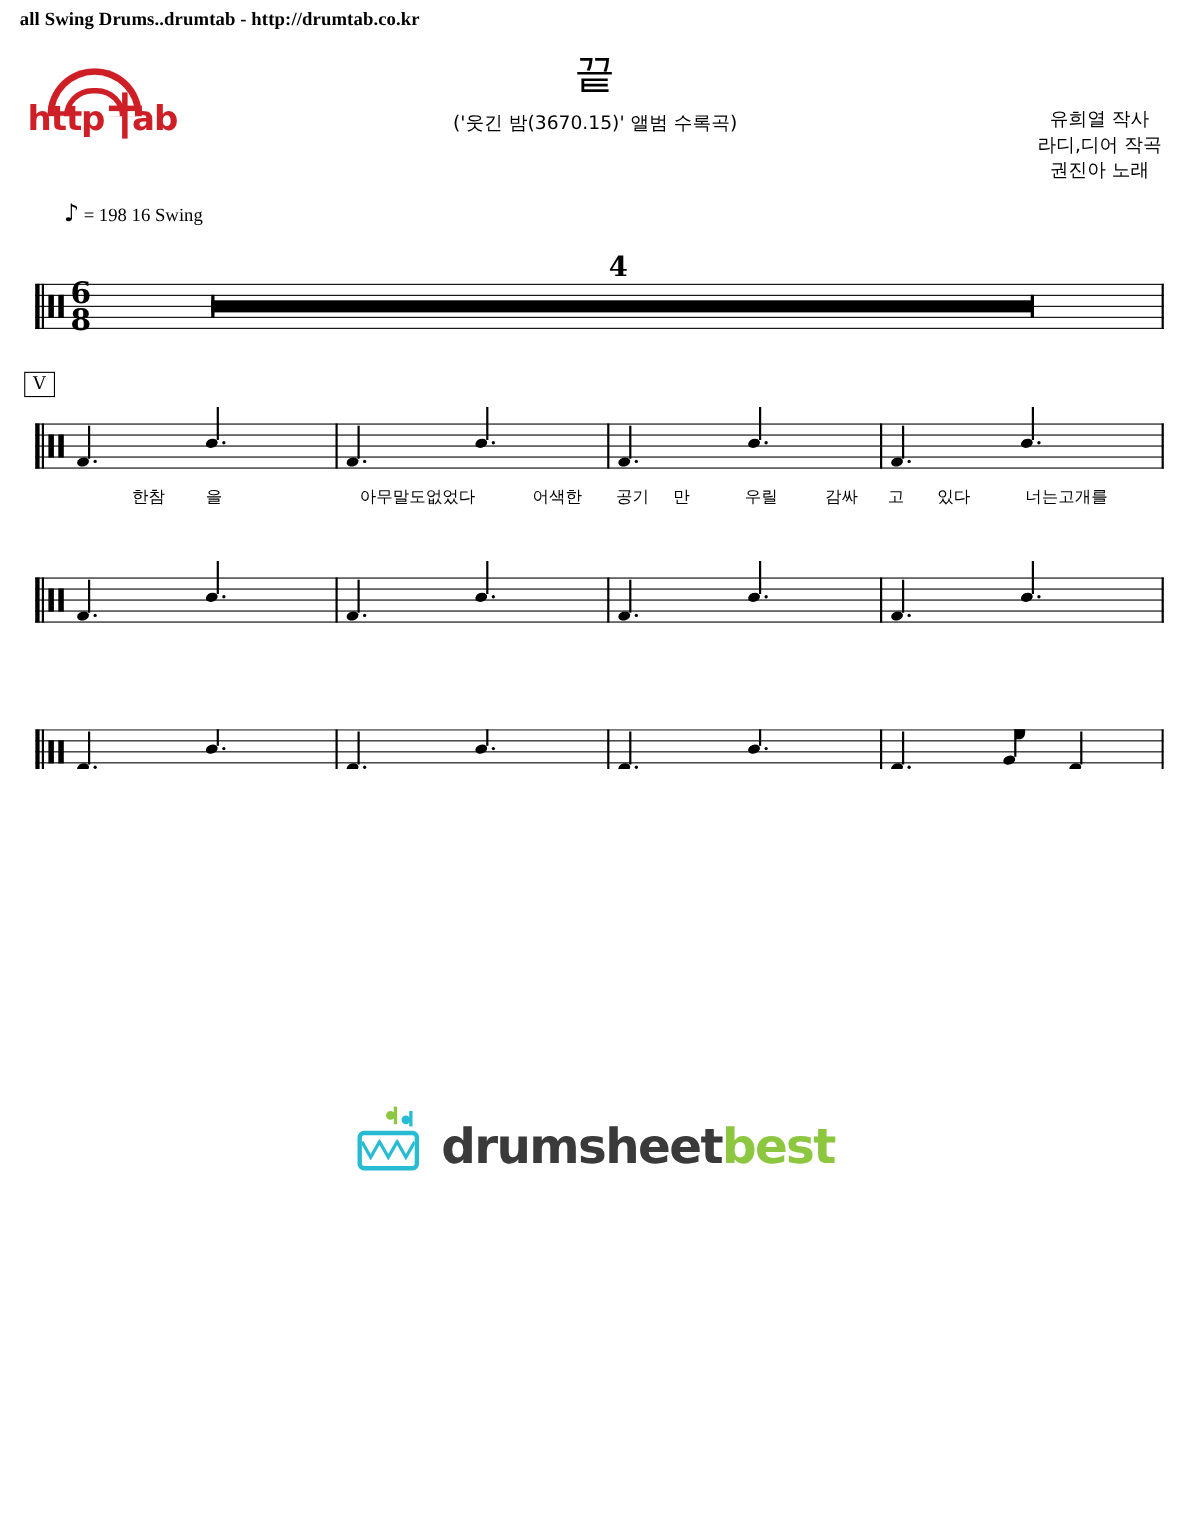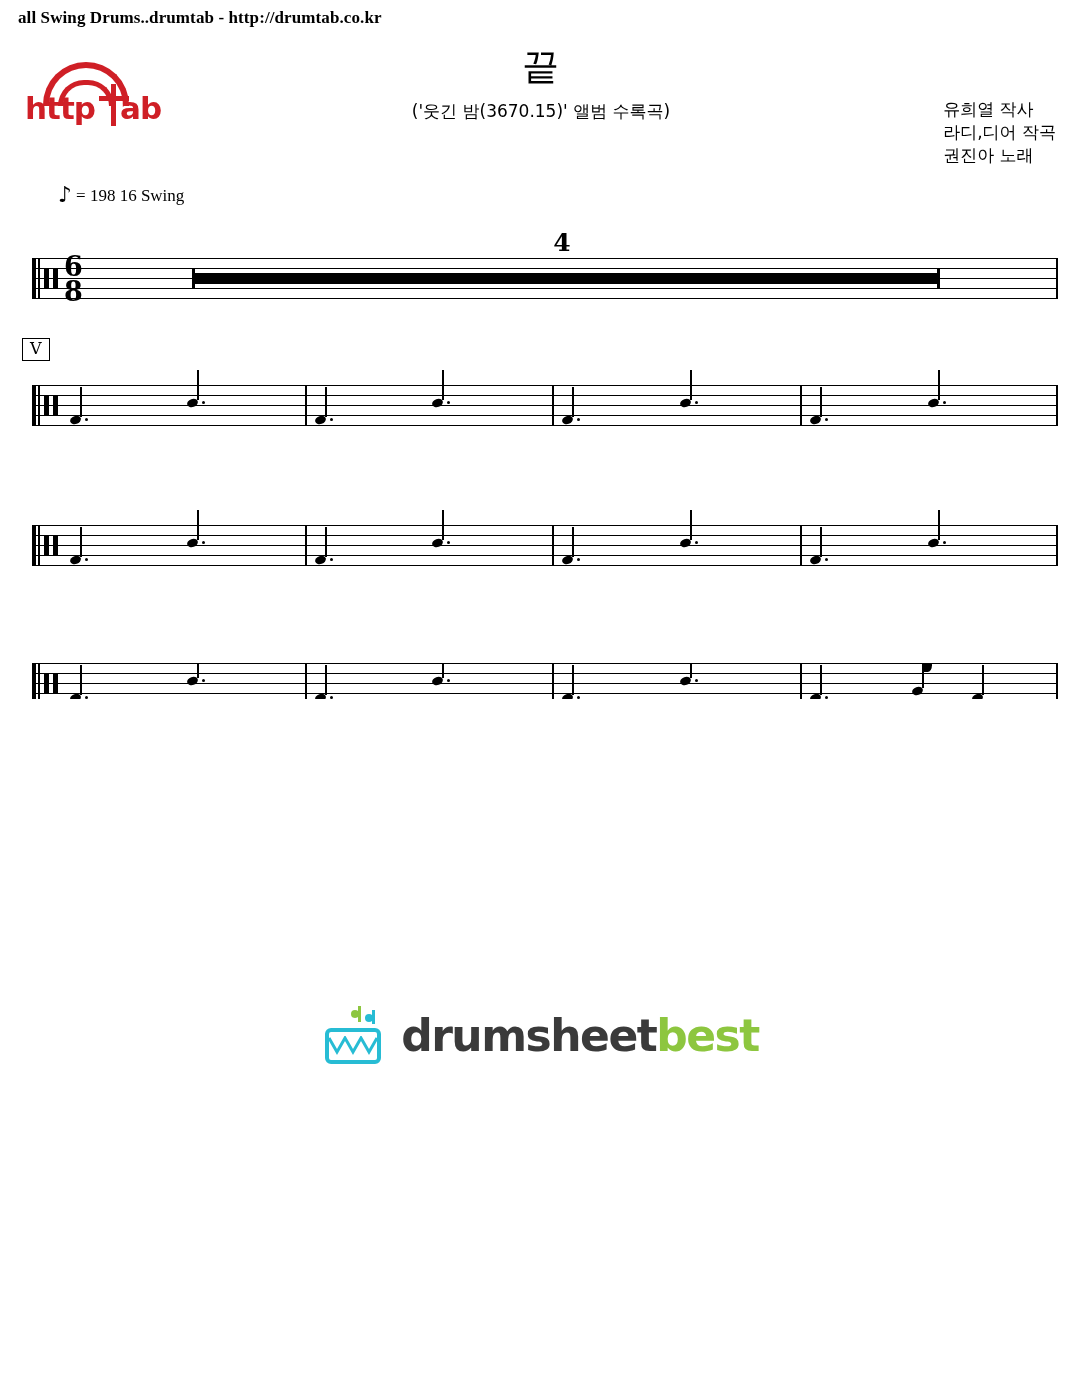--- a/index.html
+++ b/index.html
@@ -106,21 +106,21 @@
     text-align: center;
     font-family: "DejaVu Sans", sans-serif;
     font-size: 17px;
   }
 
   
   .credits {
     position: absolute;
     right: 26px;
     top: 98px;
-    text-align: left;
+    text-align: center;
     font-family: "DejaVu Sans", sans-serif;
     font-size: 17px;
     line-height: 23px;
   }
 
   
   .tempo {
     position: absolute;
     left: 58px;
     top: 185px;
@@ -349,21 +349,21 @@
   }
 
   
   .footer-brand {
     position: absolute;
     left: 0;
     top: 1010px;
     width: 1082px;
     display: flex;
     justify-content: center;
-    align-items: flex-start;
+    align-items: flex-end;
     gap: 12px;
   }
   .fb-drum {
     position: relative;
     width: 66px;
     height: 58px;
   }
   .fb-drum .body {
     position: absolute;
     left: 2px;
@@ -542,20 +542,33 @@
       <div class="stem" style="left:788px; top:2px;"></div>
       <div class="dot" style="left:793px; top:33px;"></div>
     </div>
     <div class="note">
       <div class="notehead" style="left:896px; top:14px;"></div>
       <div class="stem" style="left:906px; top:-15px;"></div>
       <div class="dot" style="left:911px; top:16px;"></div>
     </div>
     <div class="barline" style="left:1024px;"></div>
   </div>
+  <div class="lyrics" style="top:57px;">
+    <span style="left:88px;">한참</span>
+    <span style="left:155px;">을</span>
+    <span style="left:295px;">아무말도없었다</span>
+    <span style="left:452px;">어색한</span>
+    <span style="left:528px;">공기</span>
+    <span style="left:580px;">만</span>
+    <span style="left:645px;">우릴</span>
+    <span style="left:718px;">감싸</span>
+    <span style="left:775px;">고</span>
+    <span style="left:820px;">있다</span>
+    <span style="left:900px;">너는고개를</span>
+  </div>
 </div>
 
 <div class="system" style="top:525px;">
   <div class="staff">
     <div class="line l0"></div>
       <div class="line l1"></div>
       <div class="line l2"></div>
       <div class="line l3"></div>
       <div class="line l4"></div>
     <div class="startbar"></div>

